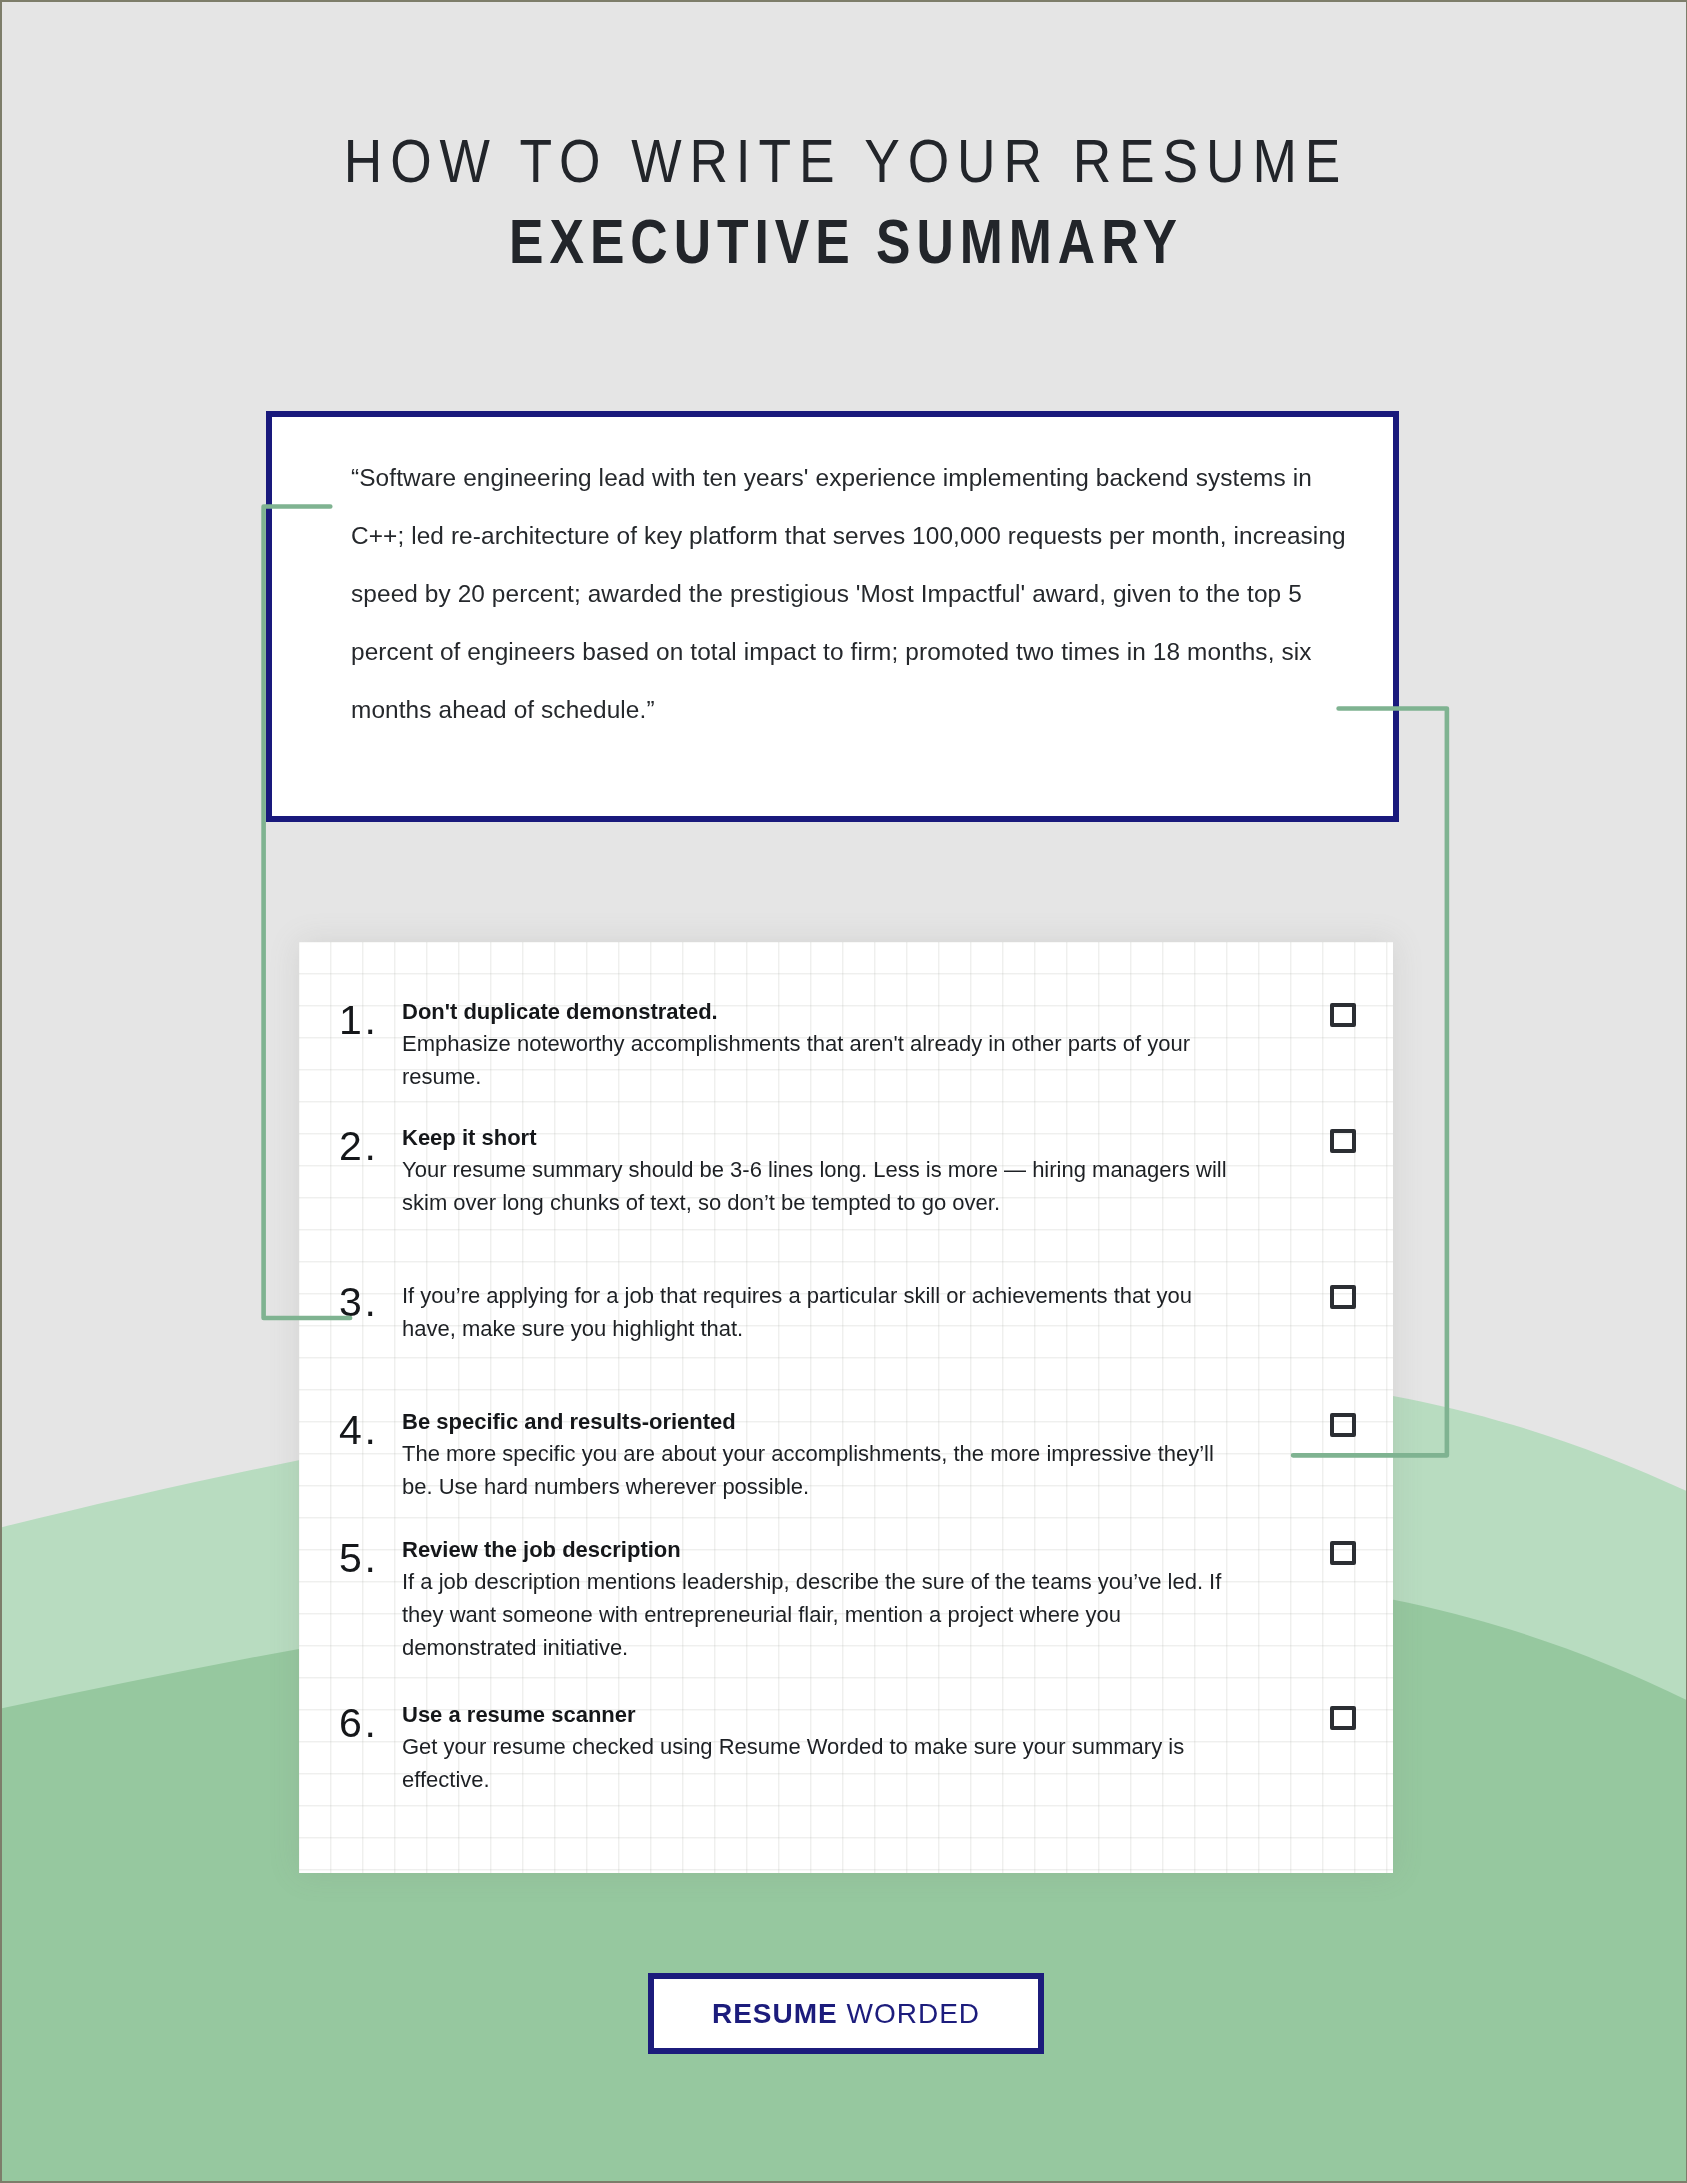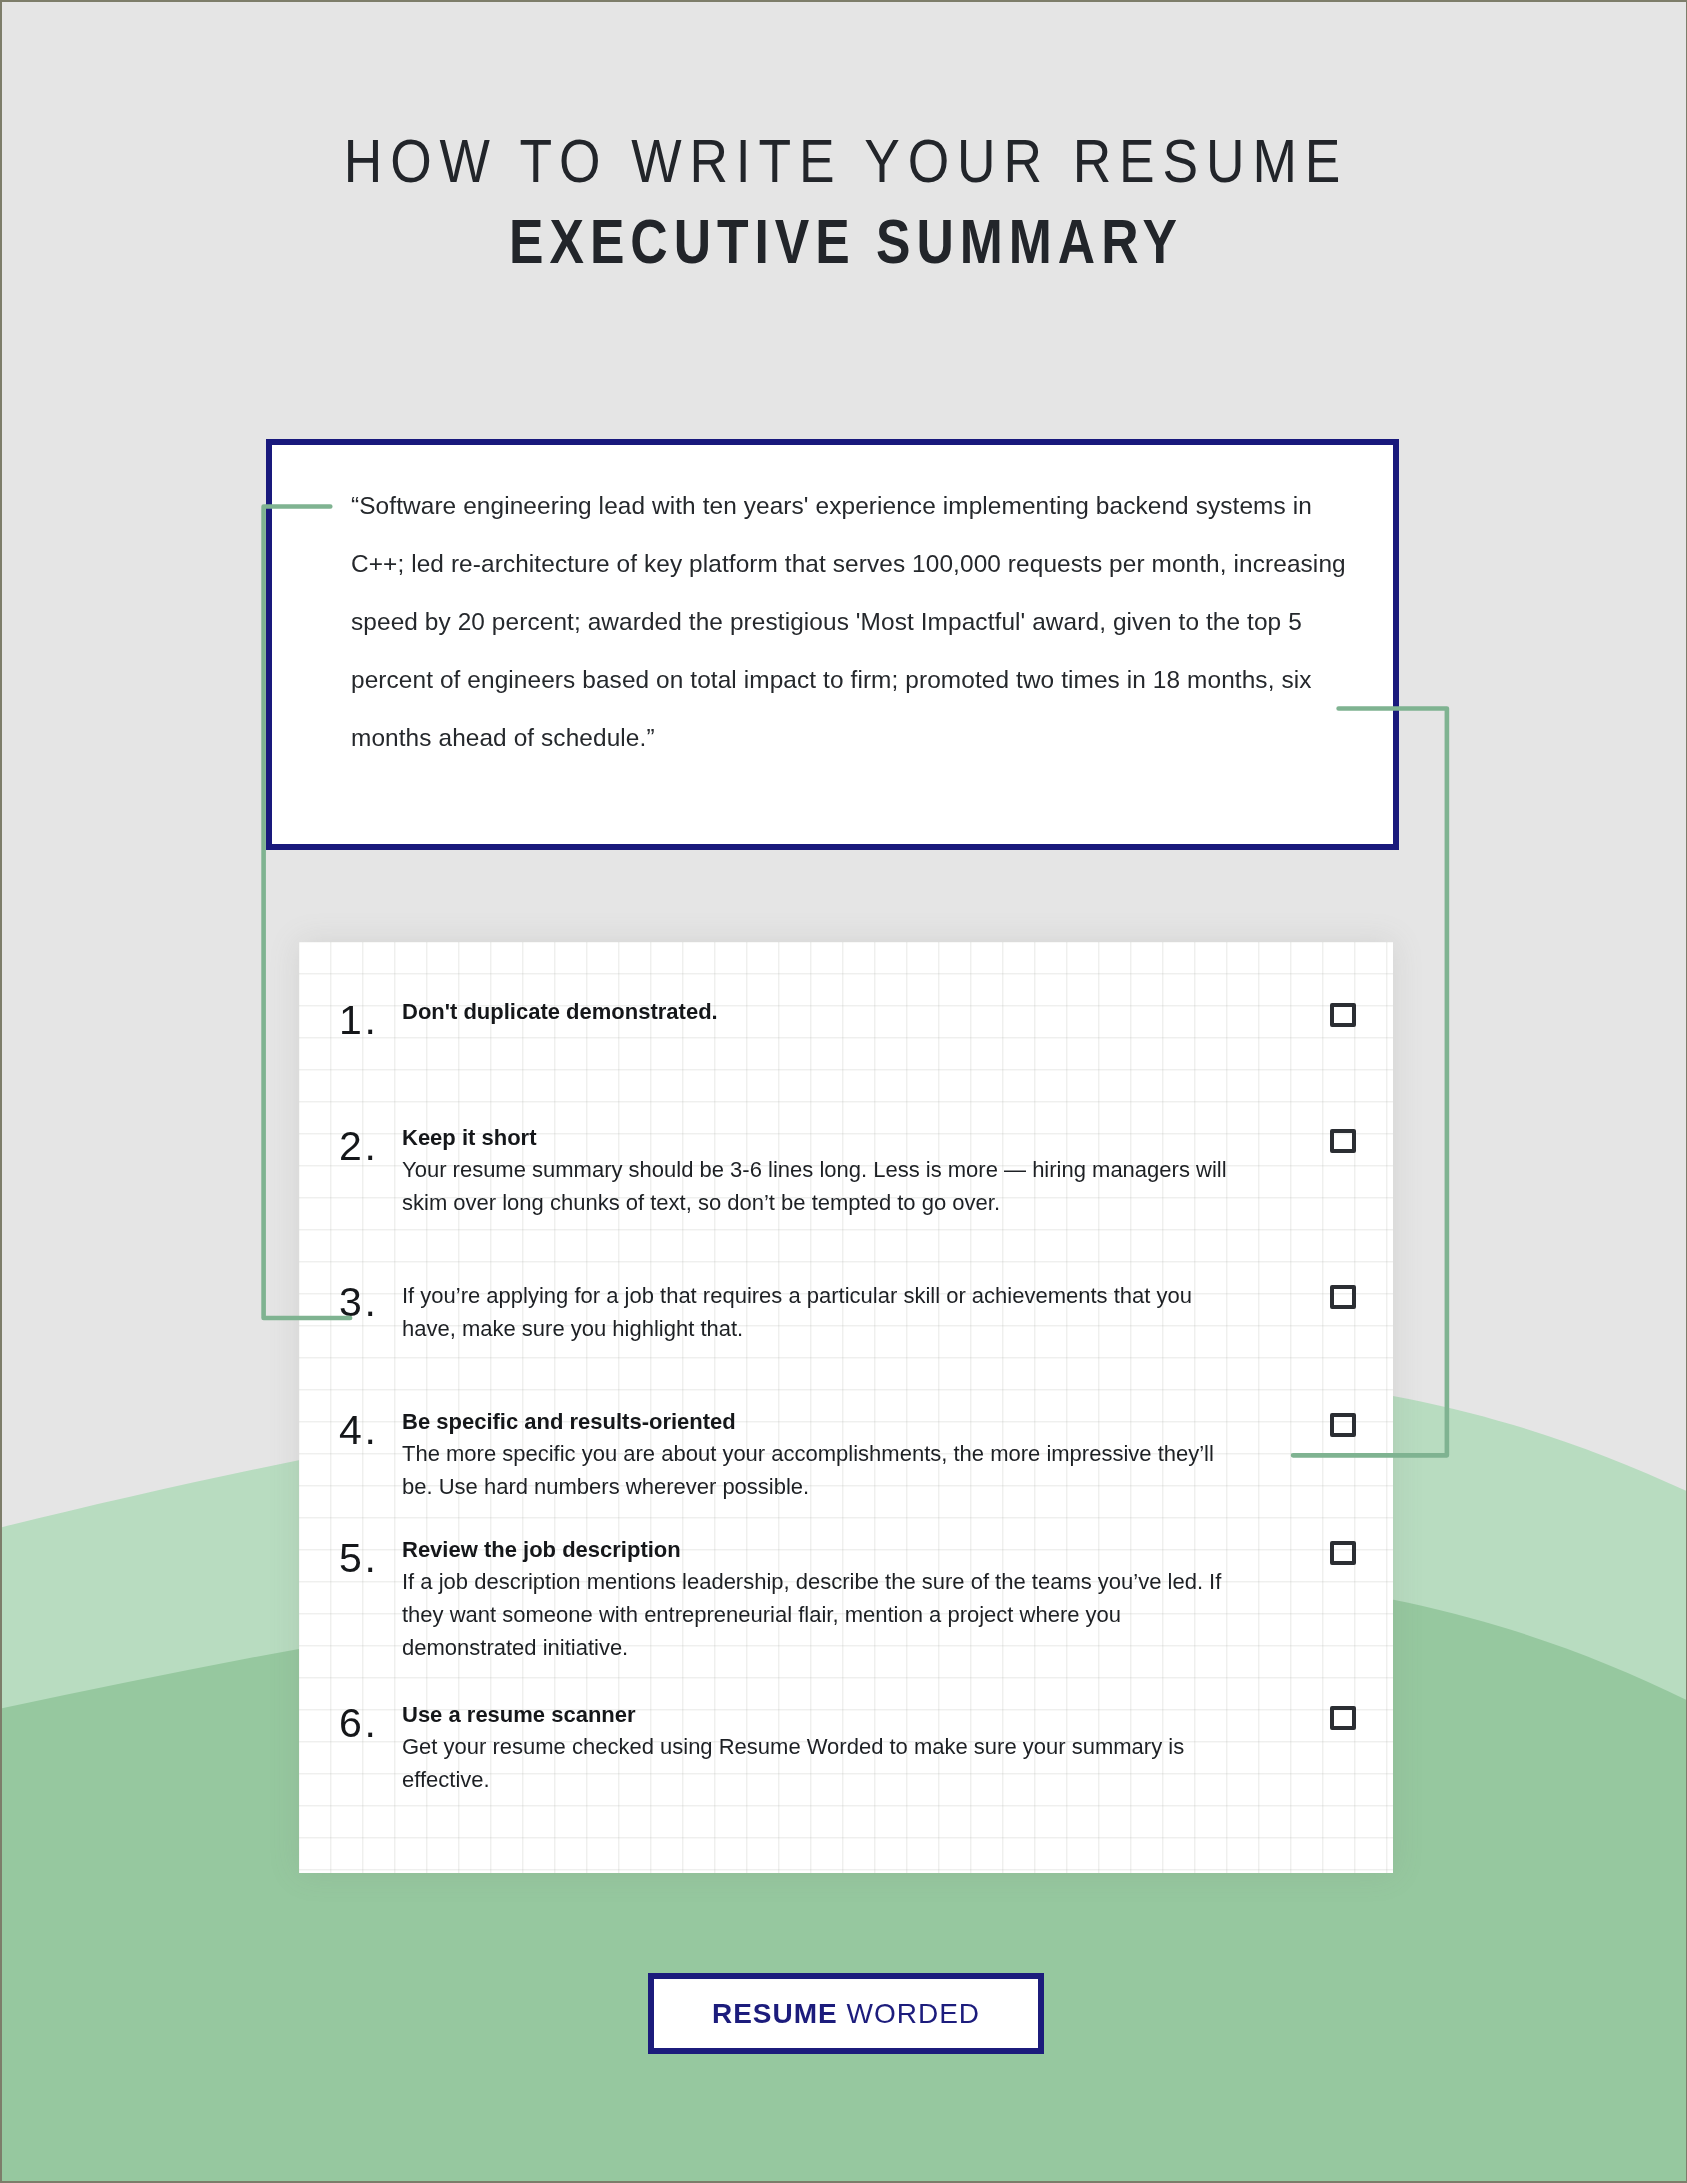--- a/index.html
+++ b/index.html
@@ -50,21 +50,20 @@
   }
 
   
   .quote-box {
     position:absolute;
     left:264px; top:409px;
     width:1133px; height:411px;
     background:#ffffff;
     border:6.6px solid #19197c;
     z-index:6;
-    margin-top:28px;
   }
   .quote-text {
     position:absolute;
     left:79px; top:32px;
     width:1004px;
     font-size:24.4px;
     line-height:58px;
     color:#25282c;
     font-weight:400;
     letter-spacing:0.1px;
@@ -183,20 +182,21 @@
     <div class="quote-text">“Software engineering lead with ten years' experience implementing backend systems in C++; led re-architecture of key platform that serves 100,000 requests per month, increasing speed by 20 percent; awarded the prestigious 'Most Impactful' award, given to the top 5 percent of engineers based on total impact to firm; promoted two times in 18 months, six months ahead of schedule.”</div>
   </div>
 
   <div class="card">
     <div class="items">
 
       <div class="item" style="top:52px;">
         <div class="item-num">1.</div>
         <div class="item-body">
           <div class="item-title">Don't duplicate demonstrated.</div>
+          <div class="item-desc">Emphasize noteworthy accomplishments that aren't already in other parts of your resume.</div>
         </div>
         <div class="checkbox" style="top:9.2px;"></div>
       </div>
 
       <div class="item" style="top:178px;">
         <div class="item-num">2.</div>
         <div class="item-body">
           <div class="item-title">Keep it short</div>
           <div class="item-desc">Your resume summary should be 3-6 lines long. Less is more — hiring managers will skim over long chunks of text, so don’t be tempted to go over.</div>
         </div>

